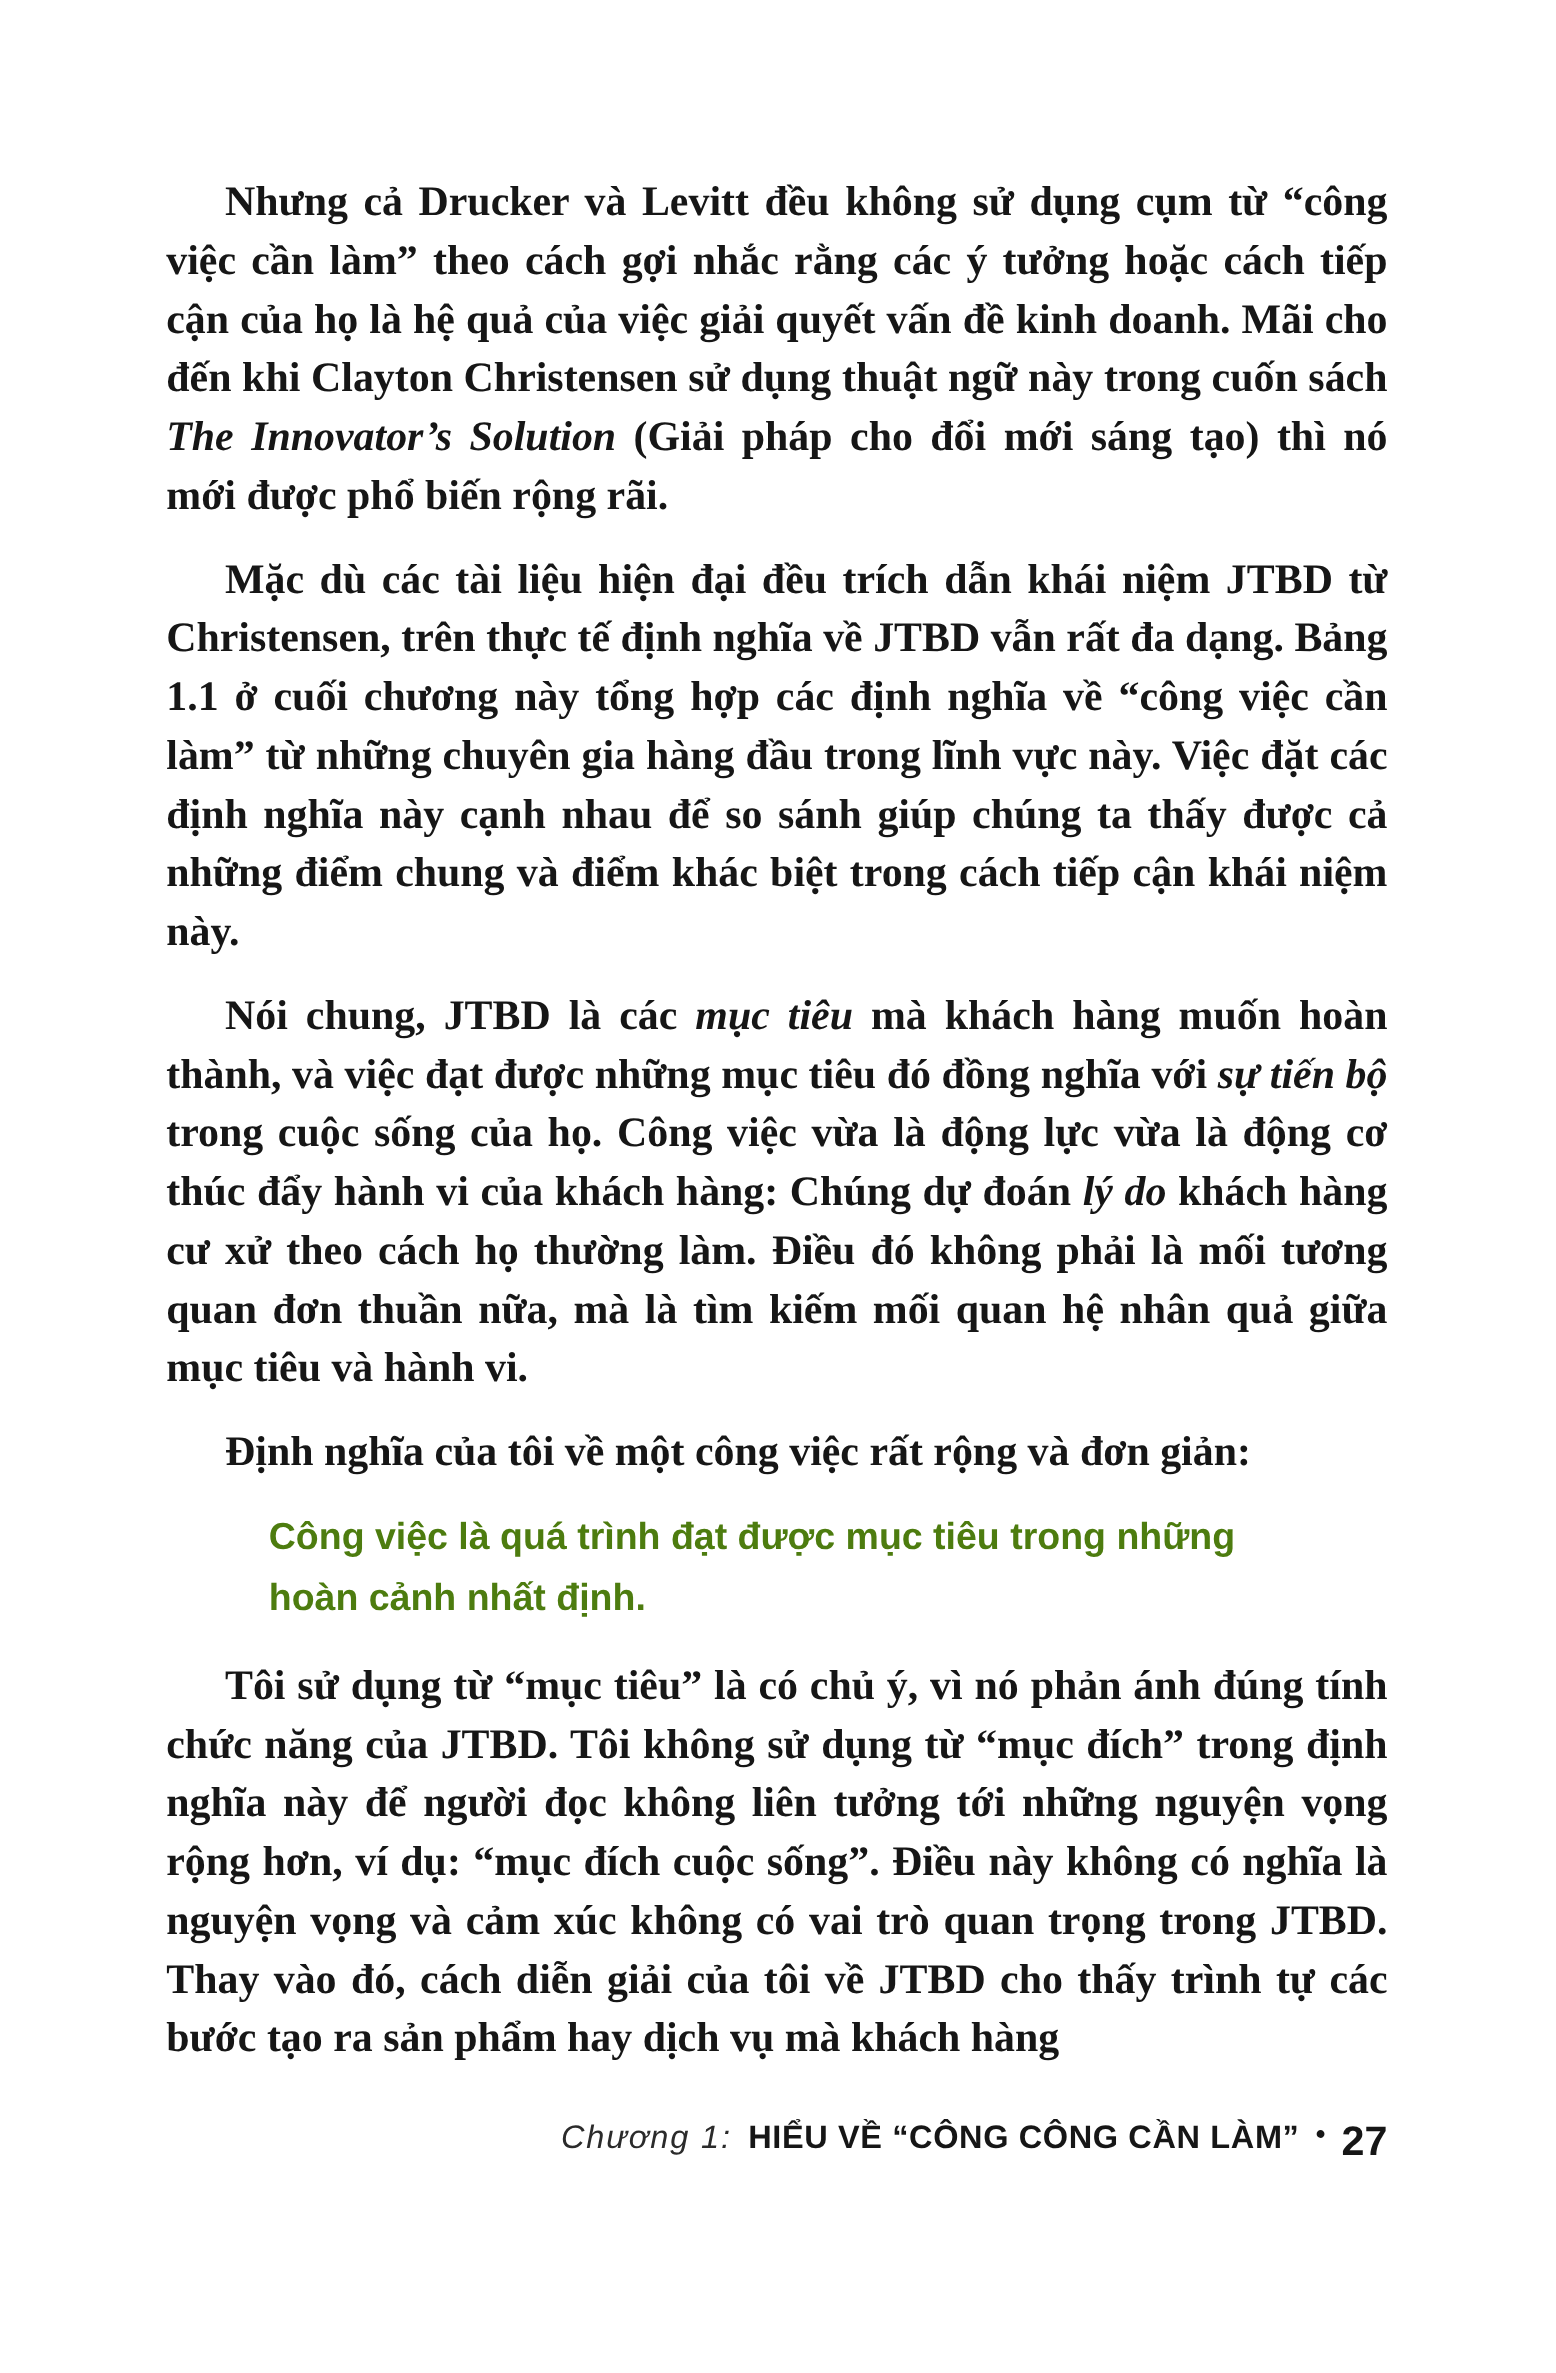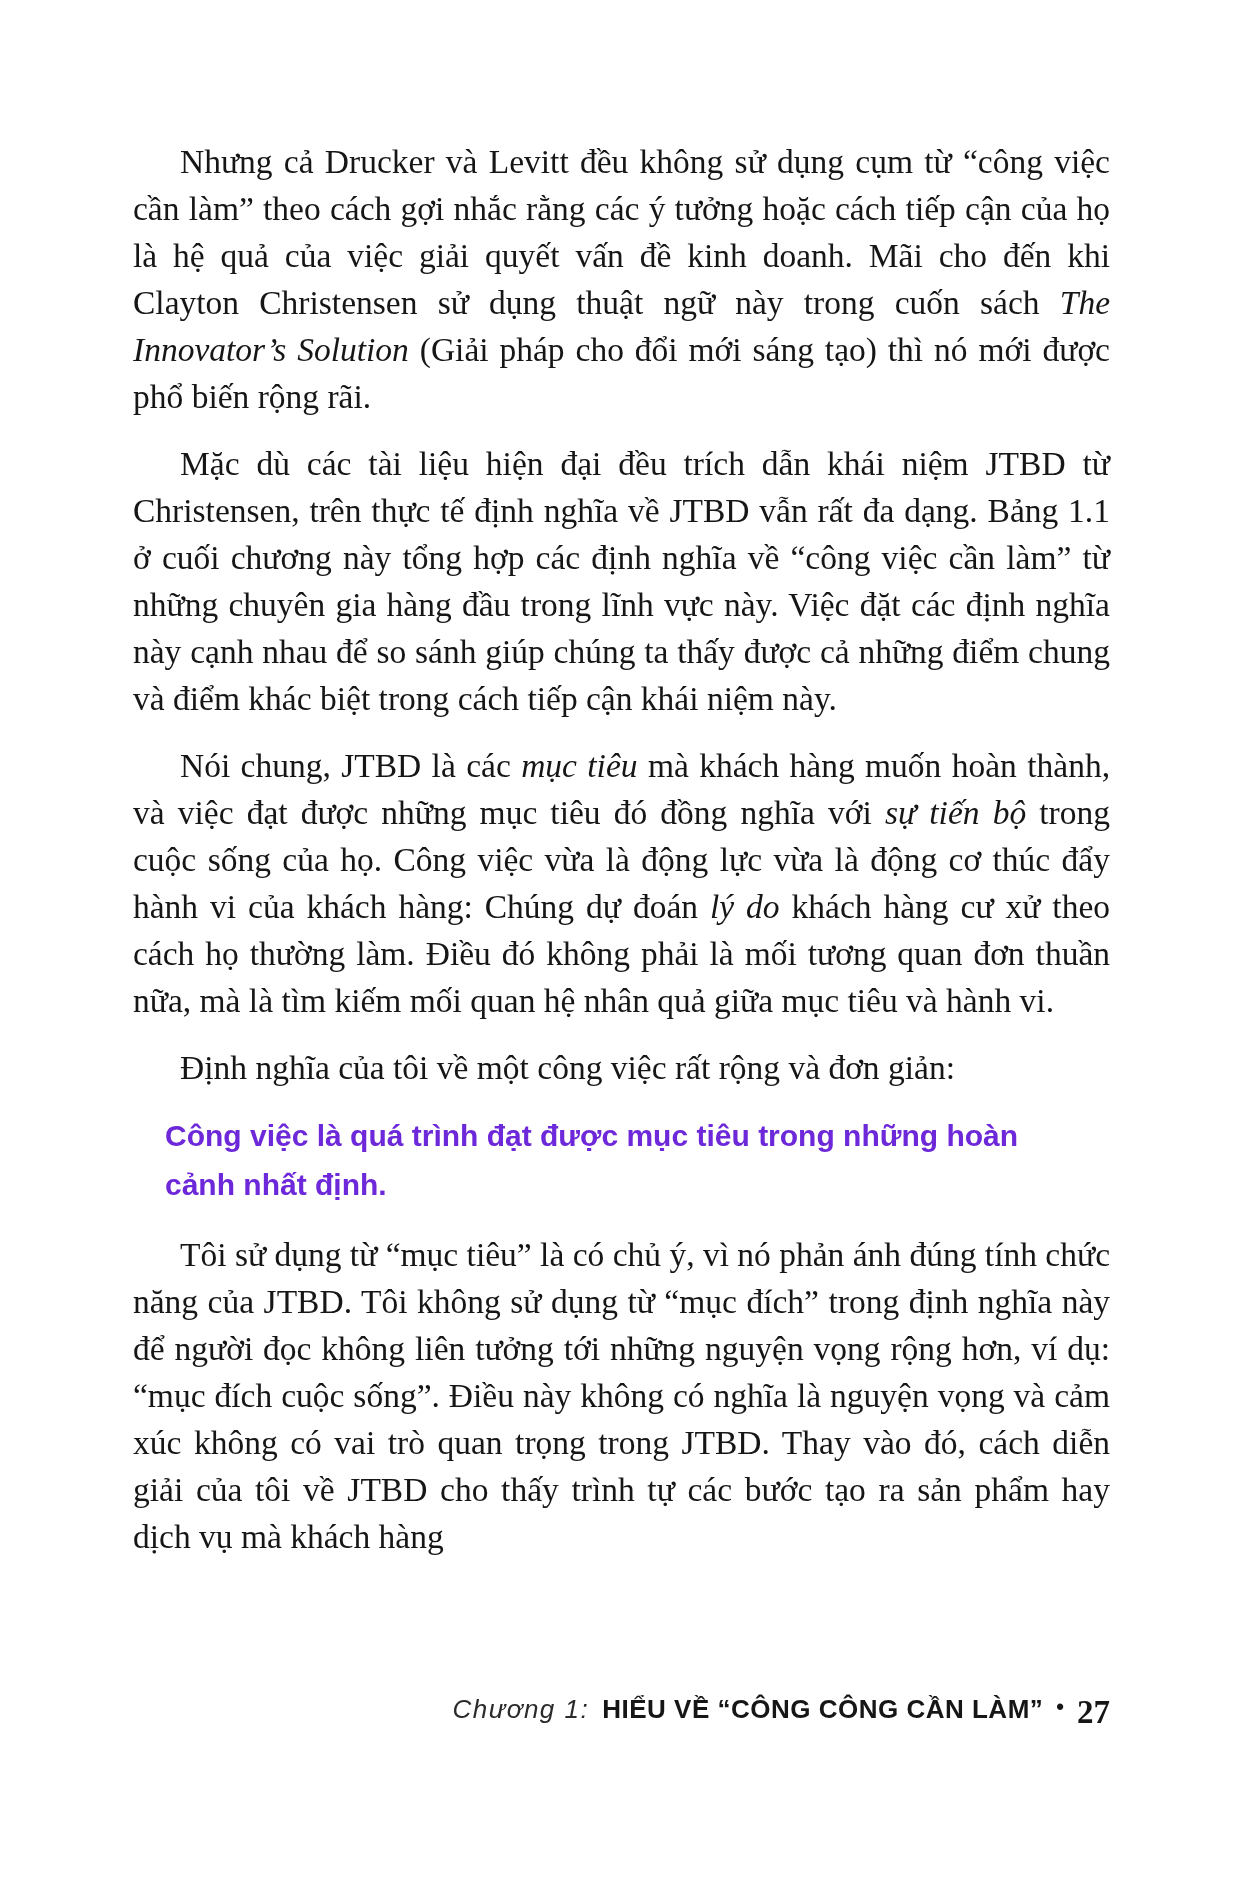--- a/index.html
+++ b/index.html
@@ -23,30 +23,31 @@
     width: 977px;
     font-family: "Liberation Serif", serif;
     font-size: 33.5px;
     line-height: 47px;
     color: #161616;
     text-align: justify;
   }
   .body-para {
     text-indent: 47px;
     margin-bottom: 20px;
+    font-weight: bold;
   }
   .quote-para {
     font-family: "Liberation Sans", sans-serif;
     font-size: 30px;
     line-height: 49px;
     font-weight: 700;
     text-align: left;
     text-indent: 0;
-    margin: 2px 90px 22px 32px;
-    color: #6d28d9;
+    margin: 2px 90px 22px 82px;
+    color: #4d7c0f;
   }
   .page-footer {
     position: absolute;
     right: 135px;
     top: 1694px;
     display: flex;
     align-items: flex-start;
     gap: 13px;
     font-family: "Liberation Sans", sans-serif;
     color: #161616;
@@ -64,21 +65,20 @@
     font-size: 26px;
     letter-spacing: 0.5px;
   }
   .footer-separator {
     font-weight: 700;
     font-size: 22px;
   }
   .page-number {
     font-weight: 700;
     font-size: 33px;
-    font-family: Liberation Serif, serif;
   }
 </style>
 </head>
 <body>
 
 <div class="page">
 
   <main class="text-block">
     <p class="body-para"><span>Nhưng cả Drucker và Levitt đều không sử dụng cụm từ “công việc cần làm” theo cách gợi nhắc rằng các ý tưởng hoặc cách tiếp cận của họ là hệ quả của việc giải quyết vấn đề kinh doanh. Mãi cho đến khi Clayton Christensen sử dụng thuật ngữ này trong cuốn sách </span><span style="font-style: italic;">The Innovator’s Solution</span><span> (Giải pháp cho đổi mới sáng tạo) thì nó mới được phổ biến rộng rãi.</span></p>
 

